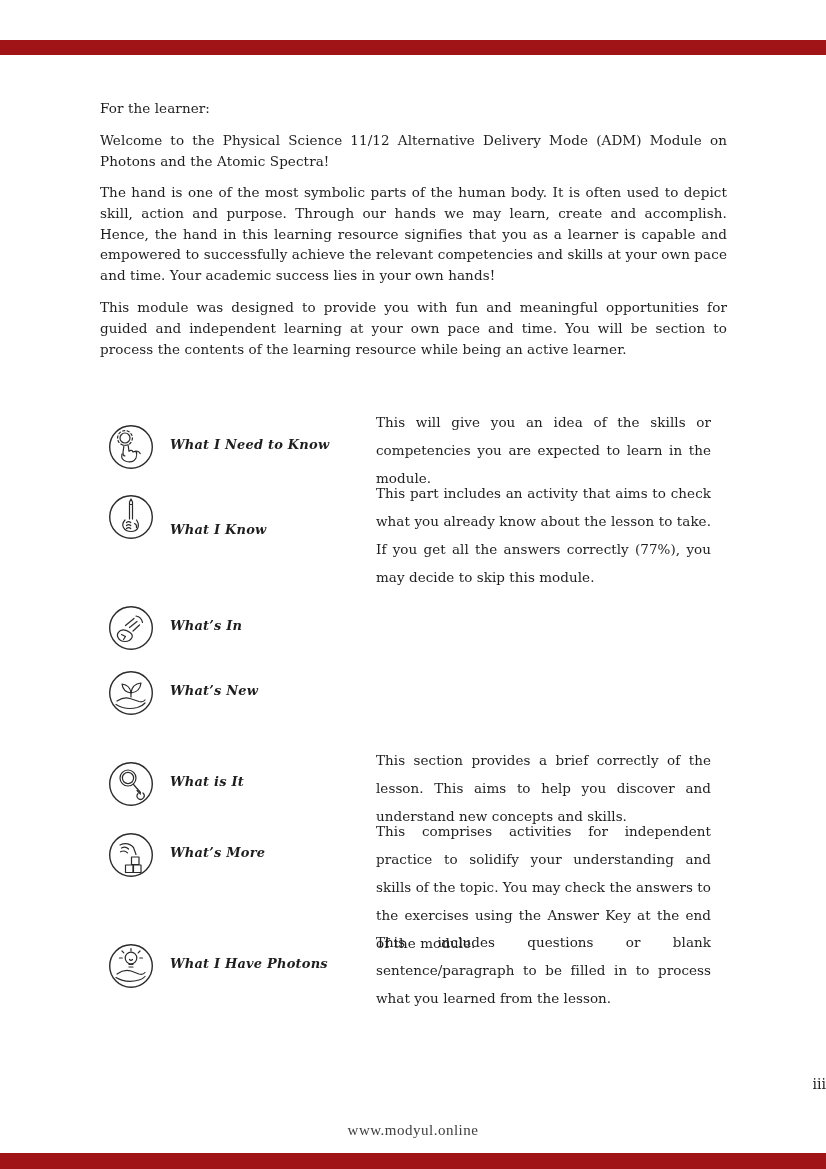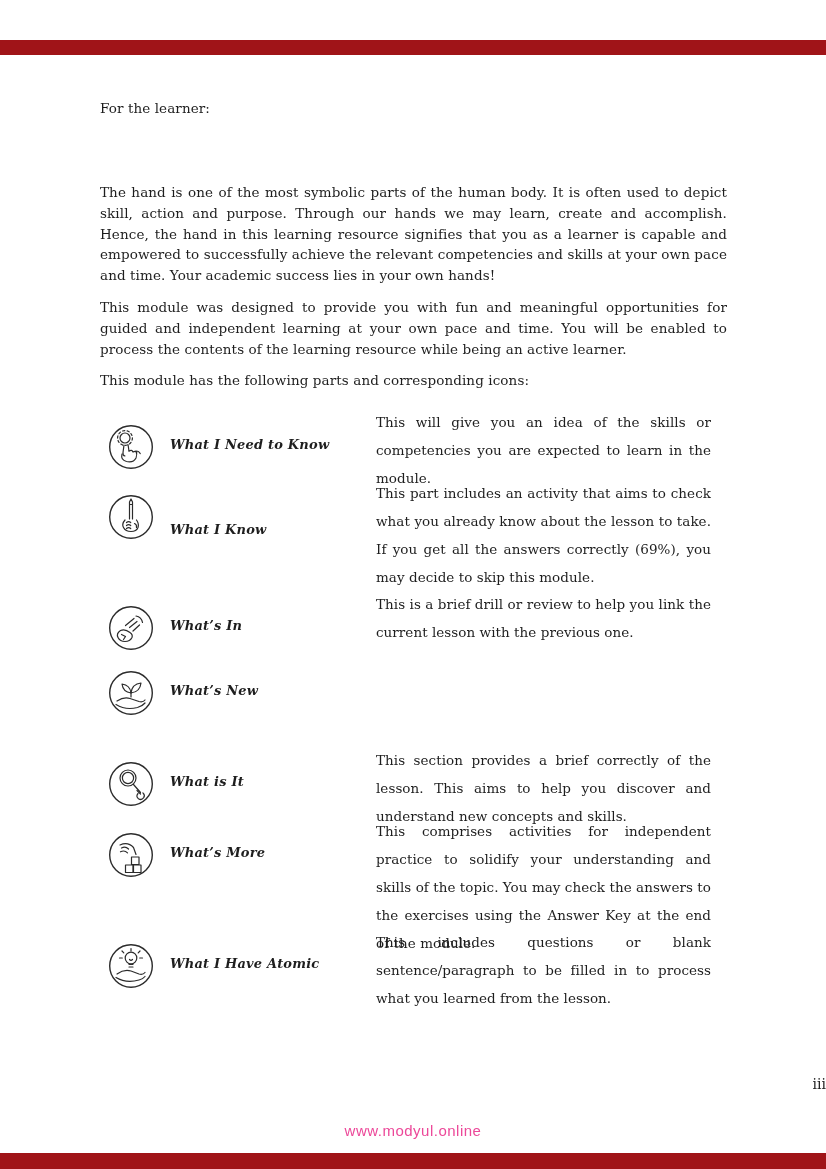--- a/index.html
+++ b/index.html
@@ -28,38 +28,38 @@
     position:absolute; left:376px; width:335px; margin:0;
     font-size:13.5px; line-height:28px; text-align:justify;
     letter-spacing:.05px;
   }
   .page-number{
     position:absolute; left:0; top:1076px; width:826px; margin:0;
     text-align:right; font-size:14px;
   }
   .watermark{
     position:absolute; left:0; top:1122px; width:826px; margin:0;
-    text-align:center; font-size:15px; color:#ec4899;
-    font-family:Liberation Sans, sans-serif;
+    text-align:center; font-size:15px; color:#404040;
+    font-family:Liberation Serif, serif;
     letter-spacing:.5px;
   }
   .ink{stroke:#2b2b2b; fill:none; stroke-width:1.2; stroke-linecap:round; stroke-linejoin:round;}
   .ring{stroke:#2b2b2b; fill:none; stroke-width:1.4;}
 </style>
 </head>
 <body>
 
 <div class="page">
 
   <div class="redbar top"></div>
 
   <p class="para" style="top:98px">For the learner:</p>
+  <p class="para" style="top:130px">Welcome to the Physical Science 11/12 Alternative Delivery Mode (ADM) Module on Photons and the Atomic Spectra!</p>
   <p class="para" style="top:182px">The hand is one of the most symbolic parts of the human body. It is often used to depict skill, action and purpose. Through our hands we may learn, create and accomplish. Hence, the hand in this learning resource signifies that you as a learner is capable and empowered to successfully achieve the relevant competencies and skills at your own pace and time. Your academic success lies in your own hands!</p>
-  <p class="para" style="top:297px">This module was designed to provide you with fun and meaningful opportunities for guided and independent learning at your own pace and time. You will be enabled to process the contents of the learning resource while being an active learner.</p>
-  <p class="para" style="top:370px">This module has the following parts and corresponding icons:</p>
+  <p class="para" style="top:297px">This module was designed to provide you with fun and meaningful opportunities for guided and independent learning at your own pace and time. You will be section to process the contents of the learning resource while being an active learner.</p>
 
   <div class="row-icon" style="top:424px">
     <svg viewBox="0 0 46 46">
       <circle class="ring" cx="23" cy="23" r="21.3"></circle>
       <circle class="ink" cx="17" cy="14" r="5"></circle>
       <circle class="ink" cx="17" cy="14" r="7.4" stroke-dasharray="2.2 2.4"></circle>
       <path class="ink" d="M16 21 l-1 7.5 q-.5 3 2 3.5 M20 20.5 l1 6.5"></path>
       <path class="ink" d="M14 30 q-1.5 6 4.5 7.5 q7 1.5 9.5 -3.5 q1.5 -3.5 0 -7 q3 0 4.2 2.6"></path>
       <path class="ink" d="M21 27 q2.8 -1.5 3.8 .7 M25 28 q2.8 -1.5 3.8 .7"></path>
     </svg>
@@ -70,33 +70,32 @@
   <div class="row-icon" style="top:494px">
     <svg viewBox="0 0 46 46">
       <circle class="ring" cx="23" cy="23" r="21.3"></circle>
       <path class="ink" d="M21.5 25 V8 l1.5 -3 1.5 3 V25 M21.5 10.5 h3"></path>
       <path class="ink" d="M17 26 q-3.5 4 -1.5 7.5 q2 4 7.5 4 q5.5 0 7 -4 q1.2 -3.5 -1.5 -7.5"></path>
       <path class="ink" d="M18.5 28.5 q2.2 -1.8 4.2 0 M18.5 31.5 q2.2 -1.8 4.2 0 M18.5 34.5 q2.2 -1.8 4.2 0"></path>
       <path class="ink" d="M26.5 29.5 q2.5 1 2 4"></path>
     </svg>
   </div>
   <p class="row-label" style="top:522px">What I Know</p>
-  <p class="row-desc" style="top:479px">This part includes an activity that aims to check what you already know about the lesson to take. If you get all the answers correctly (69%), you may decide to skip this module.</p>
+  <p class="row-desc" style="top:479px">This part includes an activity that aims to check what you already know about the lesson to take. If you get all the answers correctly (77%), you may decide to skip this module.</p>
 
   <div class="row-icon" style="top:605px">
     <svg viewBox="0 0 46 46">
       <circle class="ring" cx="23" cy="23" r="21.3"></circle>
       <path class="ink" d="M28 11 q5.5 1 6.5 6.5"></path>
       <path class="ink" d="M26 13.5 l-8.5 7 M29 16.5 l-7.5 6 M31.5 20 l-6.5 6"></path>
       <path class="ink" d="M12.5 25.5 q-4.5 3 -2.5 7 q2 4 7 4 q5 0 7 -4 q1 -3 -2 -5 q-5 -4 -9.5 -2 z"></path>
       <path class="ink" d="M13.5 29.5 l4 2 -2 3"></path>
     </svg>
   </div>
   <p class="row-label" style="top:618px">What’s In</p>
-  <p class="row-desc" style="top:590px">This is a brief drill or review to help you link the current lesson with the previous one.</p>
 
   <div class="row-icon" style="top:670px">
     <svg viewBox="0 0 46 46">
       <circle class="ring" cx="23" cy="23" r="21.3"></circle>
       <path class="ink" d="M23 23 q-1 -8 -9 -9 q1 8 9 9 z"></path>
       <path class="ink" d="M23 23 q1 -9 10 -10 q-1 9 -10 10 z"></path>
       <path class="ink" d="M23 23 v4"></path>
       <path class="ink" d="M9 31 q7 -4.5 13 -2.5 l9 3 q4 1 6 -1.5"></path>
       <path class="ink" d="M8 34.5 q9.5 6 21.5 3 q5 -1.5 7.5 -4.5"></path>
     </svg>
@@ -133,21 +132,21 @@
     <svg viewBox="0 0 46 46">
       <circle class="ring" cx="23" cy="23" r="21.3"></circle>
       <circle class="ink" cx="23" cy="15" r="5.8"></circle>
       <path class="ink" d="M21 21.5 h4 M21 24 h4"></path>
       <path class="ink" d="M23 5.5 v2.5 M14 8 l1.8 1.8 M32 8 l-1.8 1.8 M11.5 15 h2.8 M31.7 15 h2.8"></path>
       <path class="ink" d="M21.5 16.5 q1.5 1.6 3 0"></path>
       <path class="ink" d="M9 31 q7 -5 14 -3 l8 3 q4 1 6 -1.5"></path>
       <path class="ink" d="M8 34.5 q10 6 23 2.5 q4 -1 6 -3.5"></path>
     </svg>
   </div>
-  <p class="row-label" style="top:956px">What I Have Atomic</p>
+  <p class="row-label" style="top:956px">What I Have Photons</p>
   <p class="row-desc" style="top:928px">This includes questions or blank sentence/paragraph to be filled in to process what you learned from the lesson.</p>
 
   <p class="page-number">iii</p>
   <p class="watermark">www.modyul.online</p>
 
   <div class="redbar bottom"></div>
 
 </div>
 
 </body></html>

